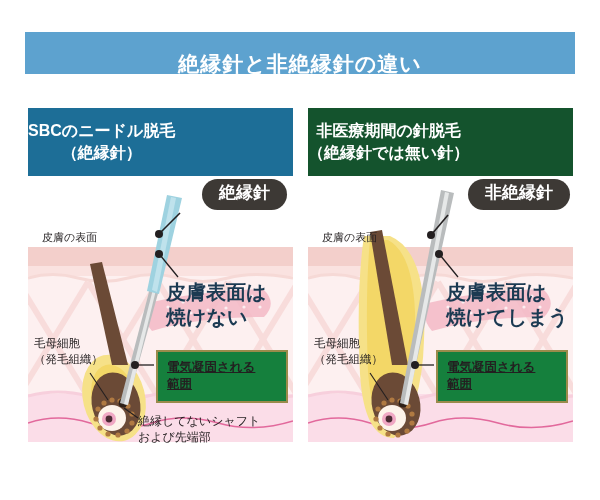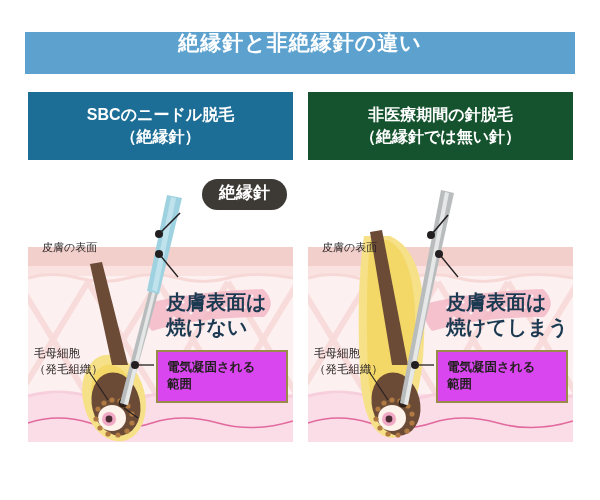--- a/index.html
+++ b/index.html
@@ -17,21 +17,21 @@
 
   
   .title-banner {
     position: absolute;
     left: 25px;
     top: 32px;
     width: 550px;
     height: 42px;
     background: #5da2cf;
     display: flex;
-    align-items: flex-start;
+    align-items: flex-end;
     justify-content: center;
   }
   .title-banner .title-text {
     color: #ffffff;
     font-size: 21px;
     font-weight: bold;
     letter-spacing: 1px;
     line-height: 1;
   }
 
@@ -41,26 +41,26 @@
     top: 92px;
     width: 265px;
     height: 390px;
   }
   .panel-left  { left: 28px; }
   .panel-right { left: 308px; }
 
   .panel-header {
     position: absolute;
     left: 0;
-    top: 0;
+    top: 16px;
     width: 265px;
     height: 68px;
     display: flex;
     align-items: center;
-    justify-content: center;
+    justify-content: flex-start;
     text-align: center;
   }
   .panel-left .panel-header  { background: #1d6e97; }
   .panel-right .panel-header { background: #14532d; }
   .panel-header .hdr-text {
     color: #ffffff;
     font-size: 16px;
     font-weight: bold;
     line-height: 1.35;
     white-space: pre-line;
@@ -118,21 +118,20 @@
     height: 322px;
     overflow: visible;
   }
 
   
   .anno {
     position: absolute;
     color: #231f20;
     line-height: 1.3;
     white-space: pre-line;
-    margin-top: 10px;
   }
   .anno-surface {
     font-size: 11px;
     left: 14px;
     top: 70px;
   }
   .anno-burn {
     font-size: 20px;
     font-weight: bold;
     color: #1b3a52;
@@ -164,28 +163,29 @@
     padding: 5px 17px 7px 17px;
     line-height: 1.1;
     white-space: nowrap;
   }
   .pill-left  { left: 174px; top: 19px; }
   .pill-right { left: 160px; top: 19px; }
 
   
   .callout {
     position: absolute;
-    background: #d946ef;
+    background: #15803d;
     border: 2px solid #9a8b4b;
     font-size: 12.5px;
     font-weight: bold;
     color: #231f20;
     line-height: 1.35;
     padding: 7px 9px 8px 9px;
     white-space: pre-line;
+    text-decoration: underline;
   }
   .callout-left  { left: 128px; top: 190px; width: 110px; }
   .callout-right { left: 128px; top: 190px; width: 110px; }
 </style>
 </head>
 <body>
 
 <div class="title-banner">
   <span class="title-text">絶縁針と非絶縁針の違い</span>
 </div>
@@ -299,20 +299,22 @@
       <line x1="110" y1="258" x2="96" y2="248" stroke="#231f20" stroke-width="1.1"></line>
     </svg>
 
     <div class="pill pill-left">絶縁針</div>
 
     <div class="anno anno-surface">皮膚の表面</div>
     <div class="anno anno-burn">皮膚表面は
 焼けない</div>
     <div class="anno anno-matrix">毛母細胞
 （発毛組織）</div>
+    <div class="anno anno-shaft">絶縁してないシャフト
+および先端部</div>
 
     <div class="callout callout-left">電気凝固される
 範囲</div>
   </div>
 </div>
 
 <div class="panel panel-right">
 
   <div class="panel-header">
     <span class="hdr-text">非医療期間の針脱毛
@@ -398,20 +400,21 @@
 
       <line x1="150" y1="117" x2="132" y2="95" stroke="#231f20" stroke-width="1.3"></line>
       <circle cx="131" cy="94" r="4" fill="#231f20"></circle>
 
       <line x1="62" y1="213" x2="80" y2="240" stroke="#231f20" stroke-width="1.1"></line>
 
       <line x1="126" y1="205" x2="108" y2="205" stroke="#231f20" stroke-width="1.3"></line>
       <circle cx="107" cy="205" r="4" fill="#231f20"></circle>
     </svg>
 
+    <div class="pill pill-right">非絶縁針</div>
 
     <div class="anno anno-surface">皮膚の表面</div>
     <div class="anno anno-burn">皮膚表面は
 焼けてしまう</div>
     <div class="anno anno-matrix">毛母細胞
 （発毛組織）</div>
 
     <div class="callout callout-right">電気凝固される
 範囲</div>
   </div>

